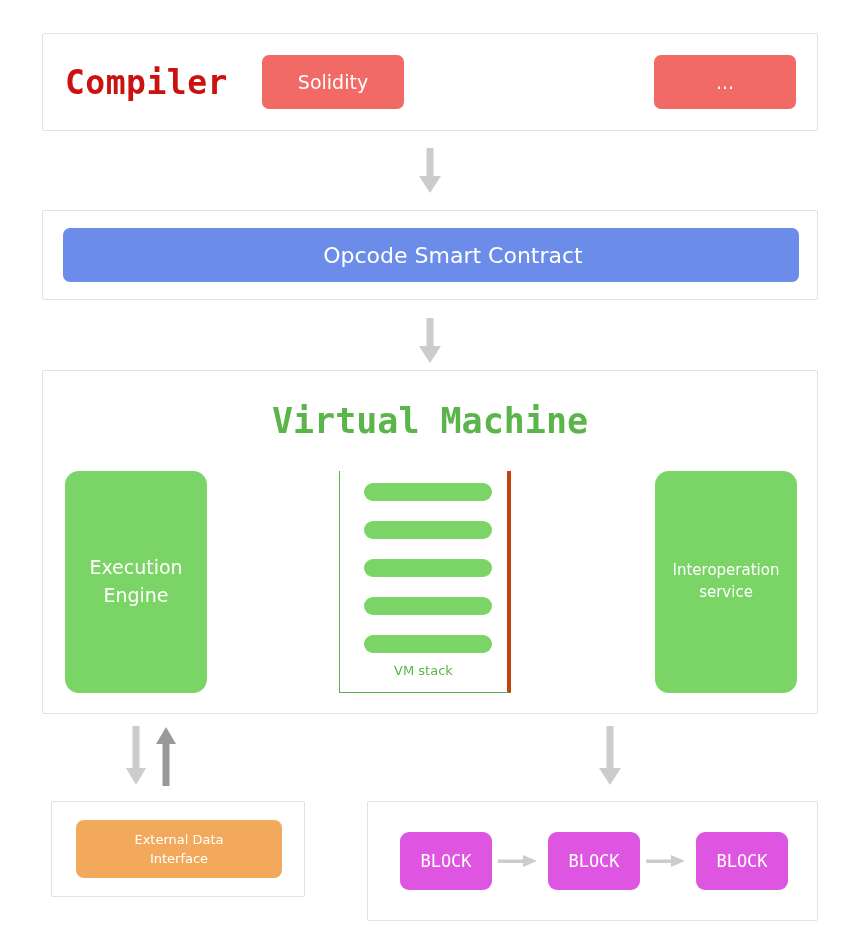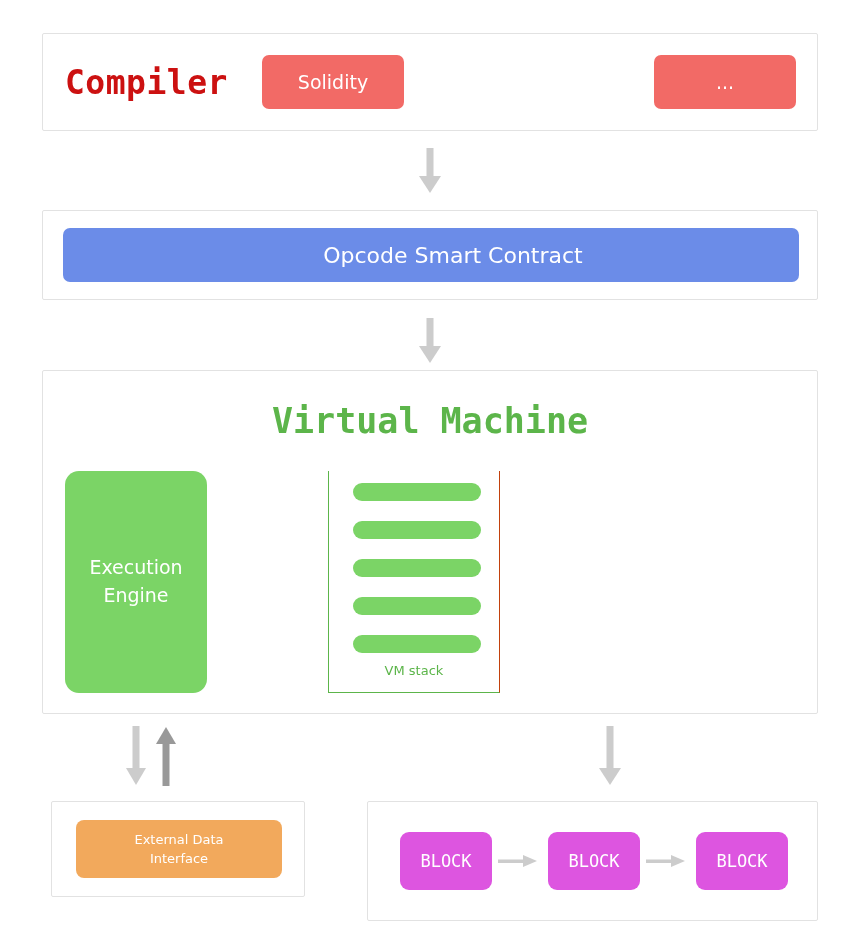--- a/index.html
+++ b/index.html
@@ -118,24 +118,24 @@
   }
   #interop-service {
     left: 612px; top: 100px;
     width: 142px; height: 222px;
     font-size: 15px;
   }
 
   
   #vm-stack {
     position: absolute;
-    left: 285px; top: 100px;
+    left: 296px; top: 100px;
     width: 172px; height: 222px;
     border-left: 1px solid #5cb54a;
-    border-right: 1px solid #c2410c;
+    border-right: 4px solid #c2410c;
     border-bottom: 1px solid #5cb54a;
     border-top: none;
     box-sizing: border-box;
   }
   .stack-bar {
     position: absolute;
     left: 24px;
     width: 128px;
     height: 18px;
     background: #7bd466;
@@ -256,20 +256,26 @@
 
     <div id="vm-stack">
       <div class="stack-bar" id="stack-bar-0"></div>
       <div class="stack-bar" id="stack-bar-1"></div>
       <div class="stack-bar" id="stack-bar-2"></div>
       <div class="stack-bar" id="stack-bar-3"></div>
       <div class="stack-bar" id="stack-bar-4"></div>
       <div id="vm-stack-label">VM stack</div>
     </div>
 
+    <div class="vm-block" id="interop-service">
+      <div>
+        <div>Interoperation</div>
+        <div>service</div>
+      </div>
+    </div>
   </div>
 
   <svg class="arrow-svg" id="arrow-ext-down" viewBox="0 0 24 60">
     <rect x="8.5" y="0" width="7" height="44" fill="#cccccc"></rect>
     <polygon points="2,42 22,42 12,59" fill="#cccccc"></polygon>
   </svg>
   <svg class="arrow-svg" id="arrow-ext-up" viewBox="0 0 24 60">
     <rect x="8.5" y="16" width="7" height="44" fill="#999999"></rect>
     <polygon points="2,18 22,18 12,1" fill="#999999"></polygon>
   </svg>

